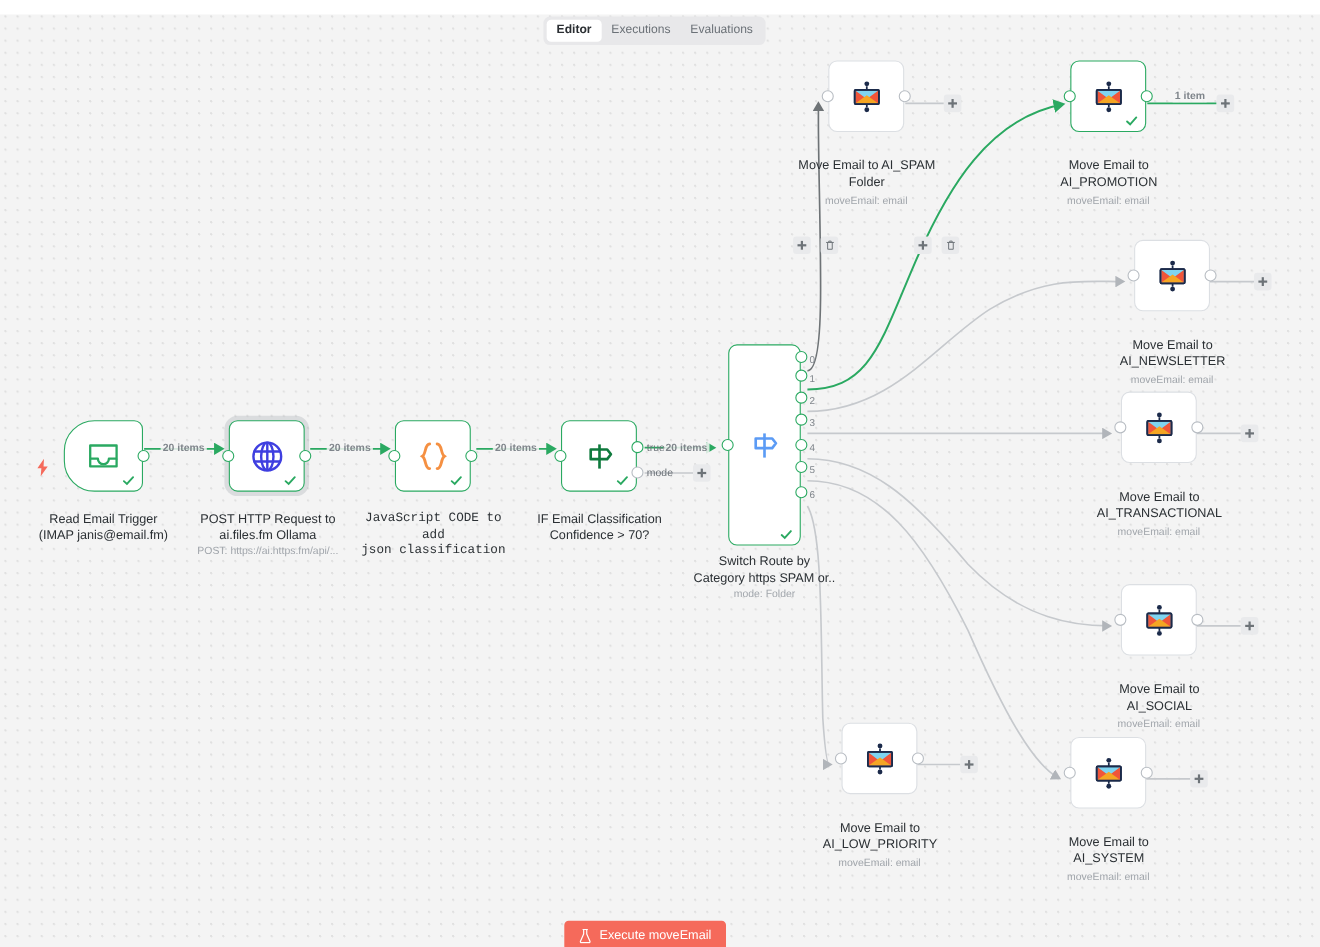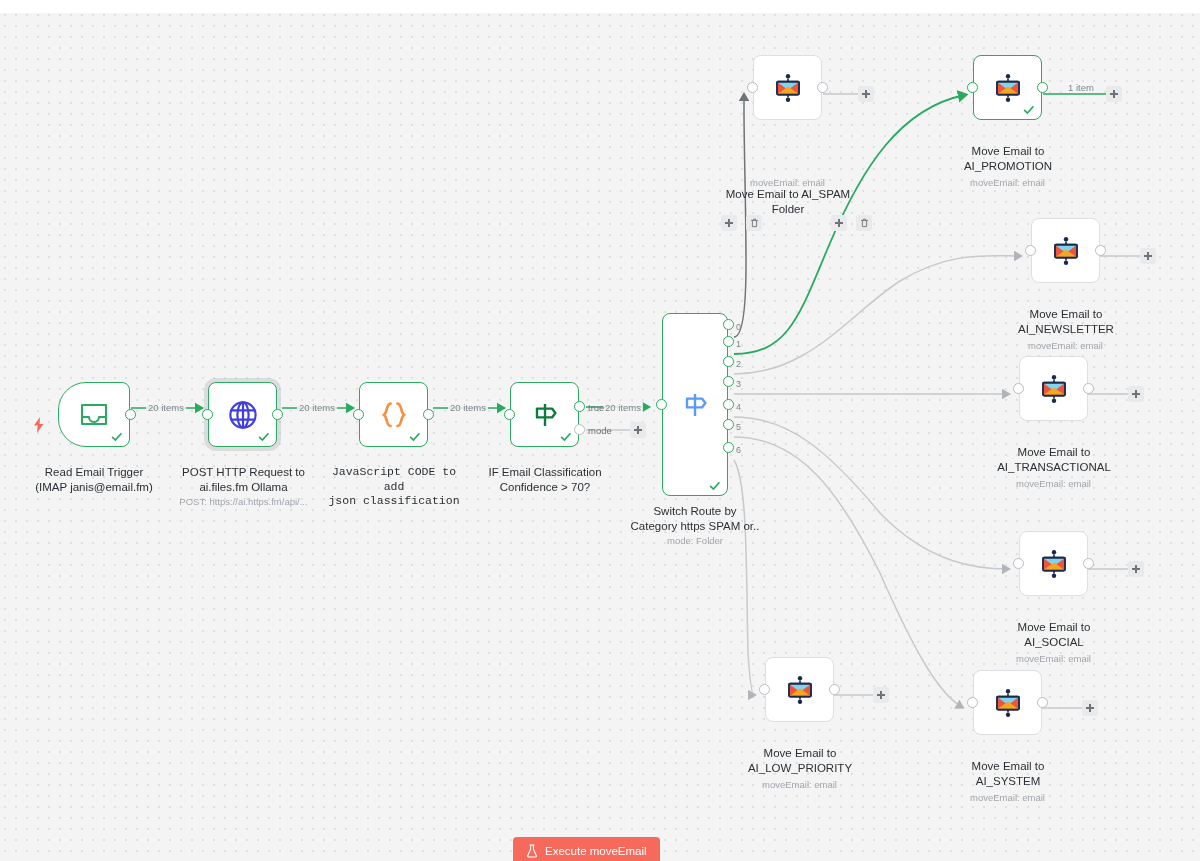--- a/index.html
+++ b/index.html
@@ -88,20 +88,21 @@
   }
   .trashbtn {
     position: absolute; width: 16px; height: 16px; border-radius: 3px;
     background: #e9eaec; display: flex; align-items: center;
     justify-content: center; cursor: pointer;
   }
   .edgelabel {
     position: absolute; font-size: 9.5px; color: #7f858b;
     background: rgba(244,244,244,0.85); padding: 0 2px; white-space: nowrap;
     line-height: 11px;
+    font-weight: bold;
   }
   .iolabel {
     position: absolute; font-size: 9.5px; color: #6b7177; white-space: nowrap;
     line-height: 11px;
   }
   .bolt {
     position: absolute; width: 14px; height: 16px;
   }
 
   
@@ -115,20 +116,25 @@
   }
   .flask { width: 12px; height: 14px; }
 </style>
 </head>
 <body>
 
 <div id="app">
 
   <div id="header"></div>
 
+  <div id="tabgroup">
+    <div class="tab active">Editor</div>
+    <div class="tab">Executions</div>
+    <div class="tab">Evaluations</div>
+  </div>
 
   <div id="canvas">
 
     <svg id="edges" viewBox="0 0 1200 848">
       <defs>
         <marker id="ah-g" markerWidth="7" markerHeight="7" refX="4" refY="3.5" orient="auto">
             <path d="M0,0 L6,3.5 L0,7 z" fill="#2aa961"></path>
           </marker>
         <marker id="ah-l" markerWidth="7" markerHeight="7" refX="4" refY="3.5" orient="auto">
             <path d="M0,0 L6,3.5 L0,7 z" fill="#b1b5ba"></path>
@@ -325,21 +331,21 @@
           <circle cx="15" cy="26.8" r="2.2" fill="#1b2a4a"></circle>
           <path d="M15,21.6 V24.6" stroke="#1b2a4a" stroke-width="1.6"></path>
           <rect x="4" y="8.6" width="22" height="13" rx="1" fill="#7fd4f0" stroke="#1b2a4a" stroke-width="1.6"></rect>
           <path d="M4.8,9.4 L15,17 L25.2,9.4 L25.2,20.8 L4.8,20.8 z" fill="#f0553a"></path>
           <path d="M4.8,20.8 L15,13.6 L25.2,20.8 z" fill="#f5a623"></path>
           <rect x="4" y="8.6" width="22" height="13" rx="1" fill="none" stroke="#1b2a4a" stroke-width="1.6"></rect>
         </svg>
       </div>
       <div class="port" style="position:absolute;left:-6px;top:27px;"></div>
       <div class="port" style="position:absolute;left:64px;top:27px;"></div>
-      <div class="nlabel" style="left:-35px;top:89px;width:140px;margin-top:43px;">Move Email to AI_SPAM
+      <div class="nlabel" style="left:-35px;top:89px;width:140px;">Move Email to AI_SPAM
 Folder</div>
       <div class="nsub" style="left:-22px;top:122px;width:113px;">moveEmail: email</div>
     </div>
 
     <div class="node" style="left:973px;top:42px;">
       <div class="nbox green" style="width:69px;height:65px;left:0;top:0;">
         <svg width="30" height="30" viewBox="0 0 30 30">
           <circle cx="15" cy="3.2" r="2.2" fill="#1b2a4a"></circle>
           <path d="M15,5.4 V8.4" stroke="#1b2a4a" stroke-width="1.6"></path>
           <circle cx="15" cy="26.8" r="2.2" fill="#1b2a4a"></circle>

